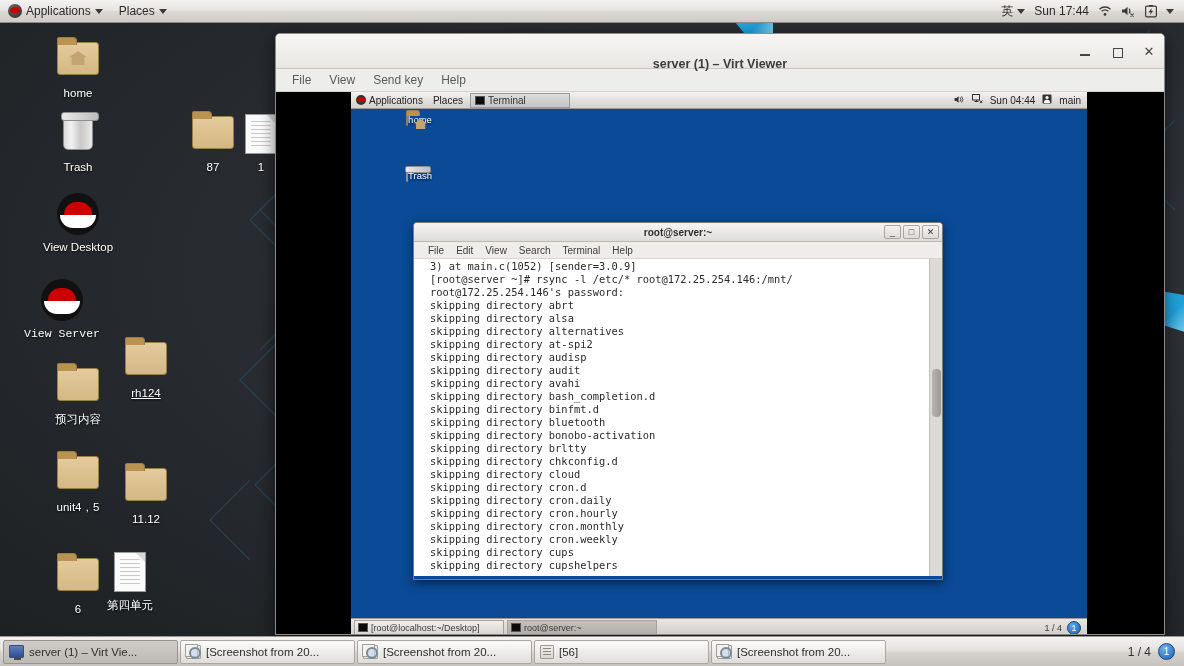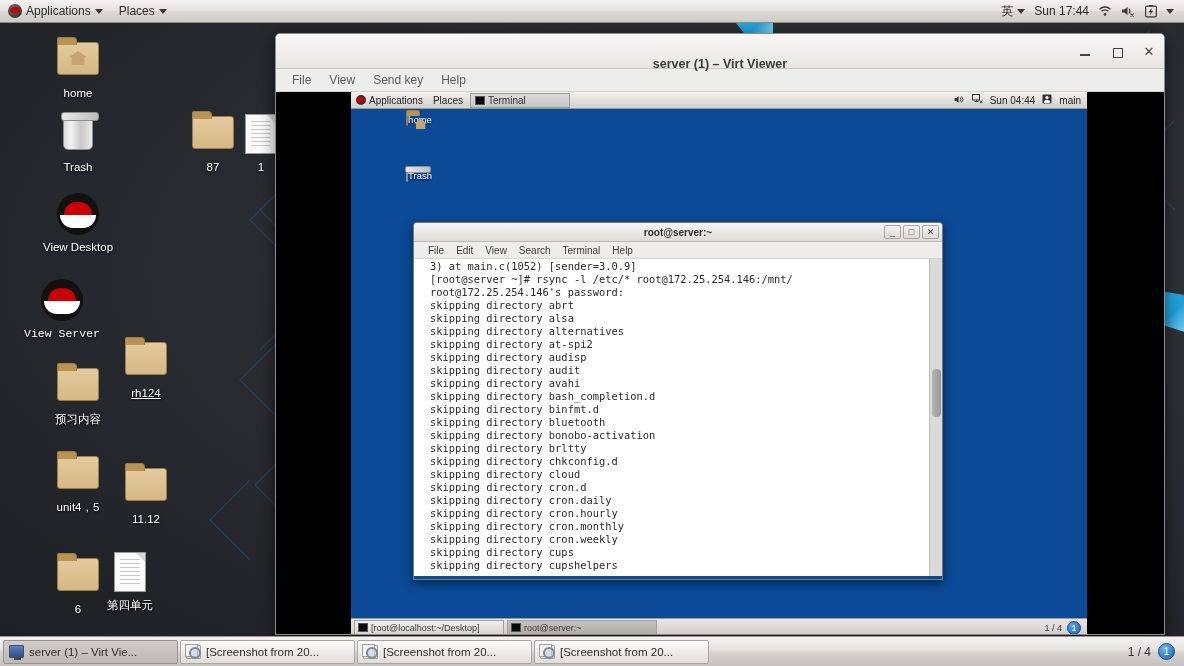--- a/index.html
+++ b/index.html
@@ -639,20 +639,24 @@
   </div>
   <div class="htask">
     <span class="ic-shot"></span>
     <span class="lbl">[Screenshot from 20...</span>
   </div>
   <div class="htask">
     <span class="ic-shot"></span>
     <span class="lbl">[Screenshot from 20...</span>
   </div>
   <div class="htask">
+    <span class="ic-calc"></span>
+    <span class="lbl">[56]</span>
+  </div>
+  <div class="htask">
     <span class="ic-shot"></span>
     <span class="lbl">[Screenshot from 20...</span>
   </div>
 
   <div id="host-tb-right">
     <span id="ws-indicator">1 / 4</span>
     <span class="ws-circle">1</span>
   </div>
 </div>
 

